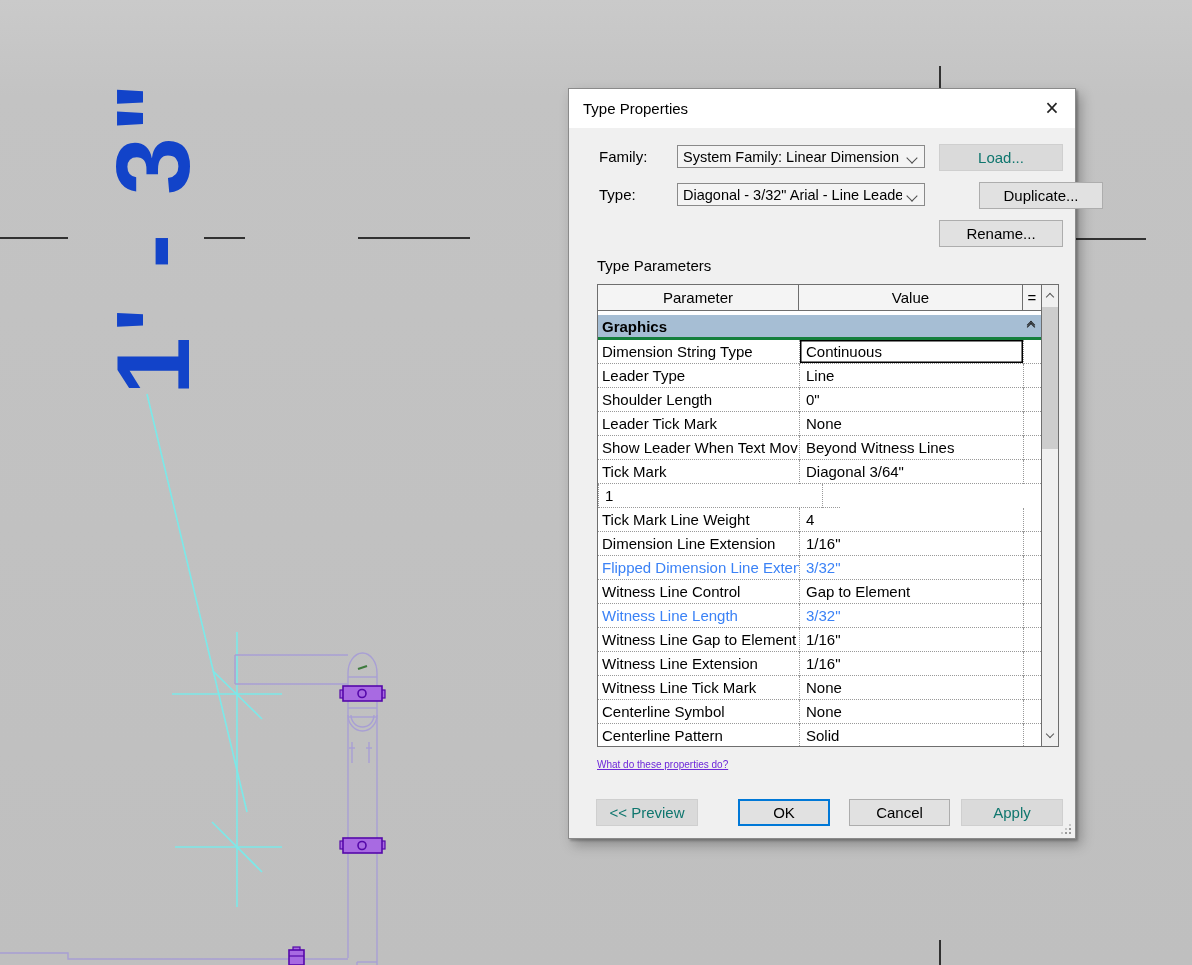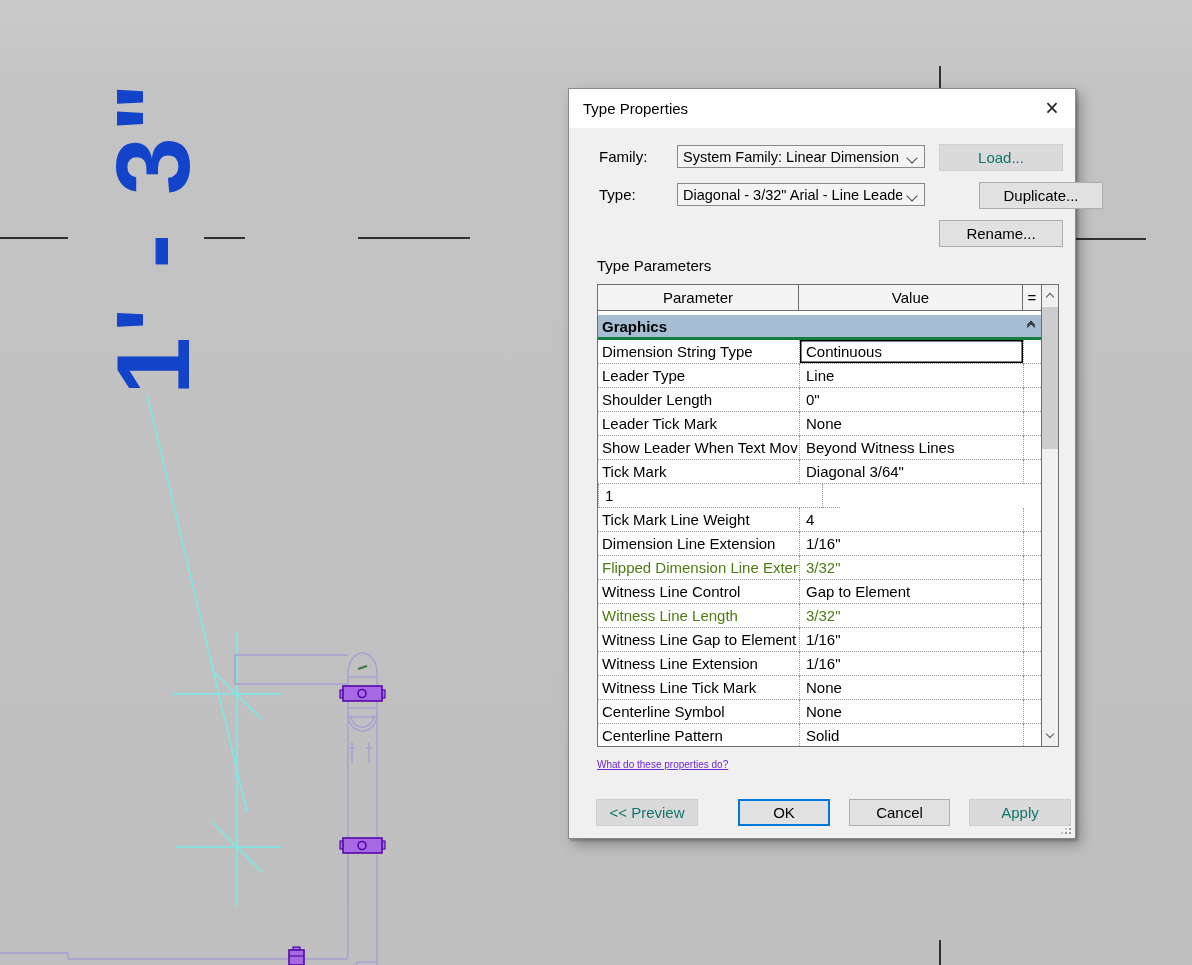--- a/index.html
+++ b/index.html
@@ -66,21 +66,21 @@
   .group-row .group-label{font-weight:bold;padding-left:4px;flex:1;}
   .dbl-chev{display:flex;flex-direction:column;margin-right:7px;}
   .dbl-chev .chev{width:5px;height:5px;border-color:#1a1a1a;border-width:1.5px;}
   .dbl-chev .chev:last-child{margin-top:-4px;}
   .trow{display:flex;height:24px;box-sizing:border-box;}
   .cell{box-sizing:border-box;height:100%;display:flex;align-items:center;overflow:hidden;white-space:nowrap;
         border-bottom:1px dotted #999;}
   .cell-param{width:201px;padding-left:4px;}
   .cell-value{width:224px;padding-left:6px;border-left:1px dotted #999;}
   .cell-eq{width:18px;border-left:1px dotted #999;}
-  .trow.disabled .cell-param,.trow.disabled .cell-value{color:#4d7c0f;}
+  .trow.disabled .cell-param,.trow.disabled .cell-value{color:#3b82f6;}
   .trow.selected .cell-value{box-shadow:inset 0 0 0 1.5px #000;background:#fff;}
   
   .vscroll{position:absolute;right:0;top:0;bottom:0;width:17px;border-left:1px solid #6e6e6e;background:#f0f0f0;box-sizing:border-box;}
   .vscroll .sb-btn{position:absolute;left:0;width:16px;height:21px;display:flex;align-items:center;justify-content:center;background:#f0f0f0;}
   .vscroll .sb-btn .chev{width:5px;height:5px;border-color:#5a5a5a;border-width:1.5px;}
   .sb-up{top:0;}
   .sb-up .chev{margin-top:3px;}
   .sb-down{bottom:0;}
   .sb-down .chev{margin-bottom:3px;}
   .sb-thumb{position:absolute;left:0;top:22px;width:16px;height:142px;background:#cdcdcd;}
@@ -308,16 +308,16 @@
           <i class="chev down"></i>
         </div>
     </div>
   </div>
 
   <a class="help-link">What do these properties do?</a>
 
   <div class="btn disabled" style="left:27px;top:710px;width:102px;">&lt;&lt; Preview</div>
   <div class="btn default" style="left:169px;top:710px;width:92px;">OK</div>
   <div class="btn" style="left:280px;top:710px;width:101px;">Cancel</div>
-  <div class="btn disabled" style="left:392px;top:710px;width:102px;margin-left:8px;">Apply</div>
+  <div class="btn disabled" style="left:392px;top:710px;width:102px;">Apply</div>
 
   <div class="grip"></div>
 </div>
 
 </body></html>

